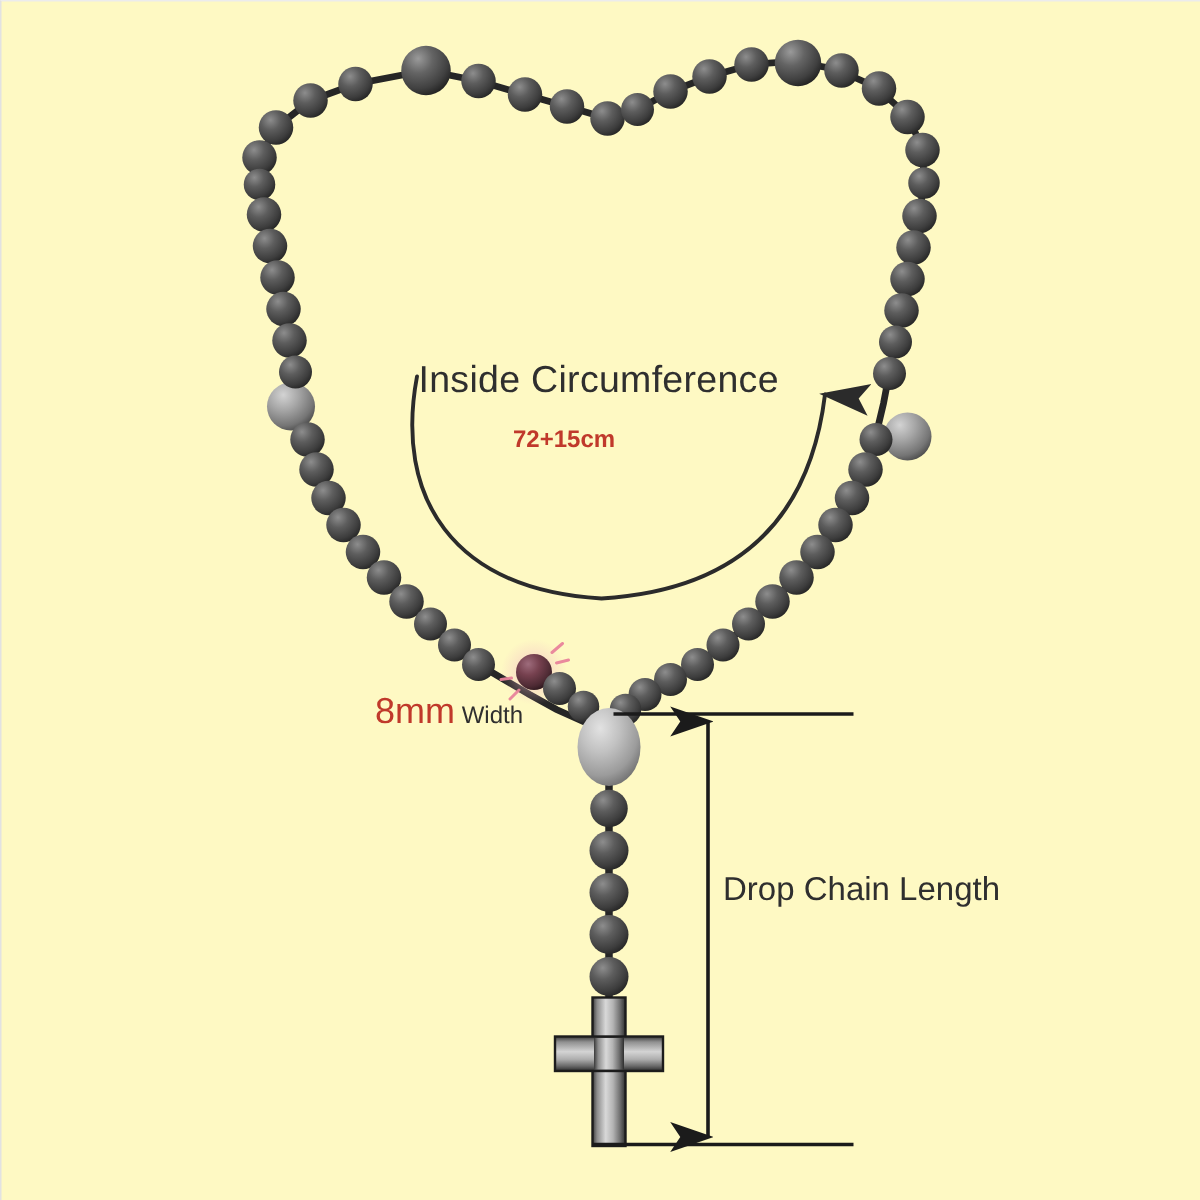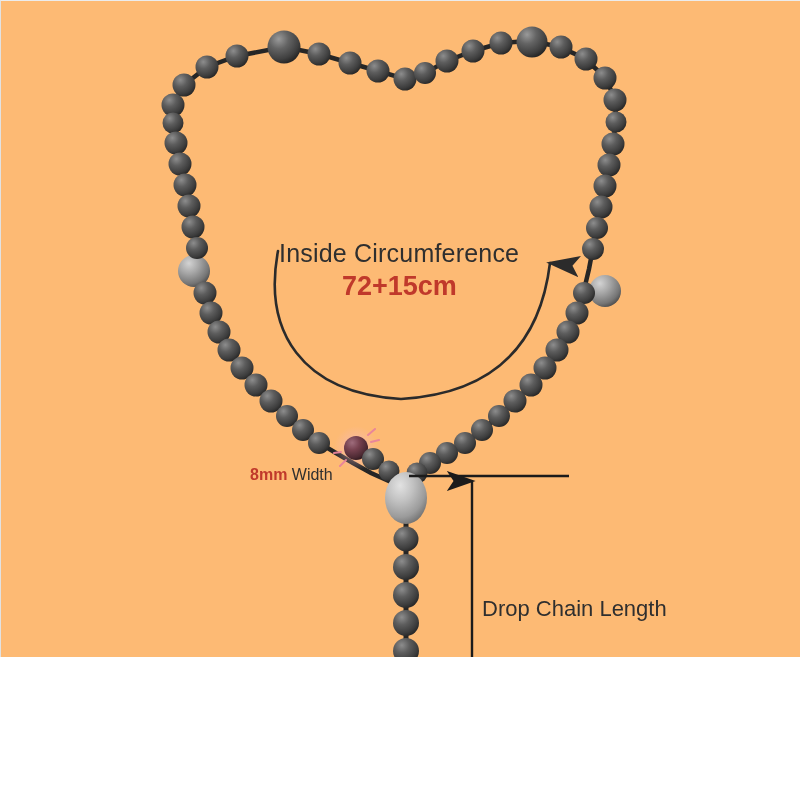--- a/index.html
+++ b/index.html
@@ -7,22 +7,22 @@
     margin: 0;
     padding: 0;
     background: #ffffff;
   }
   body {
     font-family: "Liberation Sans", sans-serif;
   }
   #stage {
     position: relative;
     width: 800px;
-    height: 657px;
-    background: #fdba74;
+    height: 800px;
+    background: #fef9c3;
     overflow: hidden;
     box-sizing: border-box;
     border-left: 1px solid #e2e2e2;
     border-top: 1px solid #ececec;
   }
   #diagram-svg {
     position: absolute;
     left: 0;
     top: 0;
     width: 800px;
@@ -36,43 +36,43 @@
   }
   #label-inside-circumference {
     left: 278px;
     top: 240px;
     font-size: 25px;
     color: #2f2f2f;
     letter-spacing: 0.2px;
   }
   #label-size-value {
     left: 341px;
-    top: 272px;
-    font-size: 27px;
+    top: 285px;
+    font-size: 16px;
     font-weight: bold;
     color: #c0392b;
   }
   #label-width-group {
     left: 249px;
     top: 462px;
     font-size: 20px;
     color: #2f2f2f;
   }
   #label-width-value {
-    font-size: 16px;
-    font-weight: bold;
+    font-size: 24px;
+    font-weight: normal;
     color: #c0392b;
   }
   #label-width-word {
     font-size: 16px;
     color: #2f2f2f;
   }
   #label-drop-chain-length {
     left: 481px;
-    top: 597px;
+    top: 581px;
     font-size: 22px;
     color: #2f2f2f;
   }
 </style>
 </head>
 <body>
 
 <div id="stage">
 
   <svg id="diagram-svg" viewBox="0 0 800 800">

